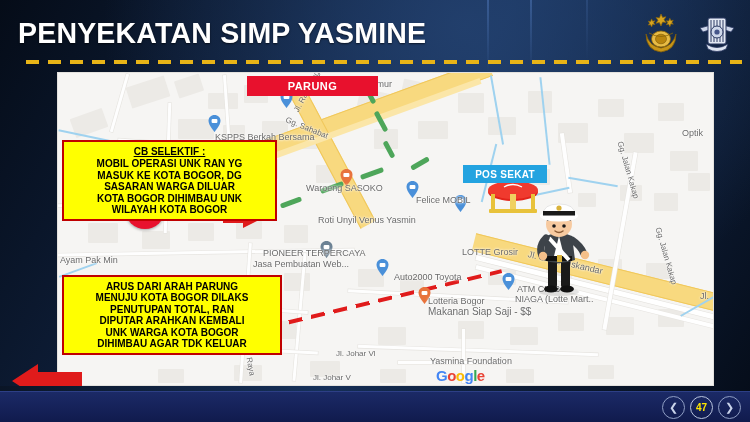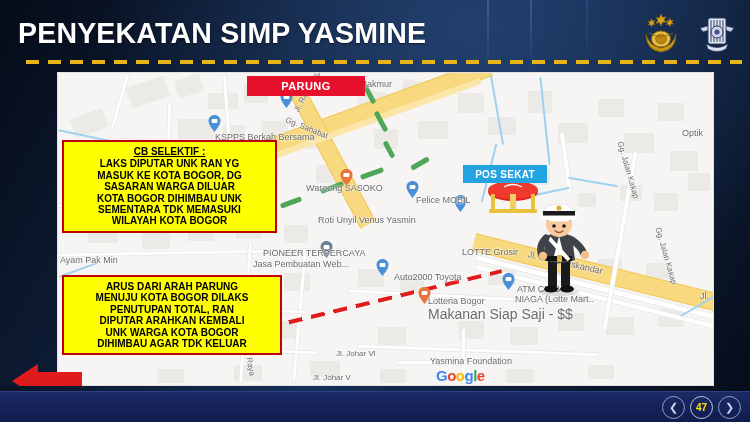--- a/index.html
+++ b/index.html
@@ -70,21 +70,21 @@
     transform:rotate(-13.5deg);transform-origin:left center;
     background-image:repeating-linear-gradient(to right,#e01b1b 0 14px,rgba(0,0,0,0) 14px 23px);}
   .redarrow-map{position:absolute;left:165px;top:140px;}
 
   
   .noentry{position:absolute;left:67px;top:116px;width:40px;height:40px;border-radius:50%;
     background:#e8112d;box-shadow:0 1px 3px rgba(0,0,0,.35);}
   .noentry:after{content:"";position:absolute;left:8px;top:17px;width:24px;height:6px;background:#fff;border-radius:1px;}
 
   .label-parung{
-    position:absolute;left:247px;top:76px;width:118px;height:20px;background:#e8112d;
+    position:absolute;left:247px;top:76px;width:131px;height:20px;background:#e8112d;
     color:#fff;font-size:11px;font-weight:bold;letter-spacing:.4px;
     display:flex;align-items:center;justify-content:center;
     font-family:"Liberation Sans", sans-serif;
   }
   .label-possekat{
     position:absolute;left:463px;top:165px;width:84px;height:18px;background:#23a3e0;
     color:#fff;font-size:10px;font-weight:bold;letter-spacing:.3px;
     display:flex;align-items:center;justify-content:center;
     font-family:"Liberation Sans", sans-serif;
   }
@@ -352,21 +352,21 @@
         <div class="maplbl" style="left:140px;top:132px;">Yasmin</div>
         <div class="maplbl" style="left:2px;top:182px;">Ayam Pak Min</div>
         <div class="maplbl" style="left:205px;top:175px;">PIONEER TERPERCAYA</div>
         <div class="maplbl" style="left:195px;top:186px;">Jasa Pembuatan Web...</div>
         <div class="maplbl" style="left:372px;top:174px;padding-left:32px;">LOTTE Grosir</div>
         <div class="maplbl rot" style="left:470px;top:176px;transform:rotate(13deg);">Jl. Sholeh Iskandar</div>
         <div class="maplbl" style="left:336px;top:199px;">Auto2000 Toyota</div>
         <div class="maplbl" style="left:459px;top:211px;">ATM CIMB</div>
         <div class="maplbl" style="left:457px;top:221px;">NIAGA (Lotte Mart..</div>
         <div class="maplbl" style="left:370px;top:223px;">Lotteria Bogor</div>
-        <div class="maplbl" style="left:370px;top:233px;font-size:14px;">Makanan Siap Saji - $$</div>
+        <div class="maplbl" style="left:370px;top:233px;font-size:10px;">Makanan Siap Saji - $$</div>
         <div class="maplbl" style="left:278px;top:276px;font-size:8px;">Jl. Johar Vl</div>
         <div class="maplbl" style="left:255px;top:300px;font-size:8px;">Jl. Johar V</div>
         <div class="maplbl" style="left:372px;top:283px;">Yasmina Foundation</div>
         <div class="maplbl rot" style="left:128px;top:215px;transform:rotate(70deg);font-size:8px;">Jl. Kemang Raya</div>
         <div class="maplbl rot" style="left:178px;top:206px;transform:rotate(80deg);font-size:8px;">Jl. Taman Cimanggu Raya</div>
         <div class="maplbl rot" style="left:600px;top:150px;transform:rotate(74deg);font-size:8px;">Gg. Jalan Kakap</div>
         <div class="maplbl rot" style="left:562px;top:64px;transform:rotate(74deg);font-size:8px;">Gg. Jalan Kakap</div>
         <div class="maplbl" style="left:624px;top:55px;">Optik</div>
         <div class="maplbl" style="left:642px;top:218px;">Jl.</div>
       </div>
@@ -425,25 +425,24 @@
       </div>
 
     </div>
   </div>
 
   <div class="label-parung">PARUNG</div>
   <div class="label-possekat">POS SEKAT</div>
 
   <div class="ybox" id="box-selektif">
     <span class="hd">CB SELEKTIF :</span>
-    <span class="bd">LAKS DIPUTAR UNK RAN YG</span>
+    <span class="bd">MOBIL OPERASI UNK RAN YG</span>
     <span class="bd">MASUK KE KOTA BOGOR, DG</span>
     <span class="bd">SASARAN  WARGA DILUAR</span>
     <span class="bd">KOTA BOGOR DIHIMBAU UNK</span>
-    <span class="bd">SEMENTARA TDK MEMASUKI</span>
     <span class="bd">WILAYAH KOTA BOGOR</span>
   </div>
 
   <div class="ybox" id="box-penutupan">
     <span class="bd">ARUS DARI ARAH PARUNG</span>
     <span class="bd">MENUJU KOTA BOGOR DILAKS</span>
     <span class="bd">PENUTUPAN TOTAL, RAN</span>
     <span class="bd">DIPUTAR ARAHKAN KEMBALI</span>
     <span class="bd">UNK WARGA KOTA BOGOR</span>
     <span class="bd">DIHIMBAU AGAR TDK KELUAR</span>

